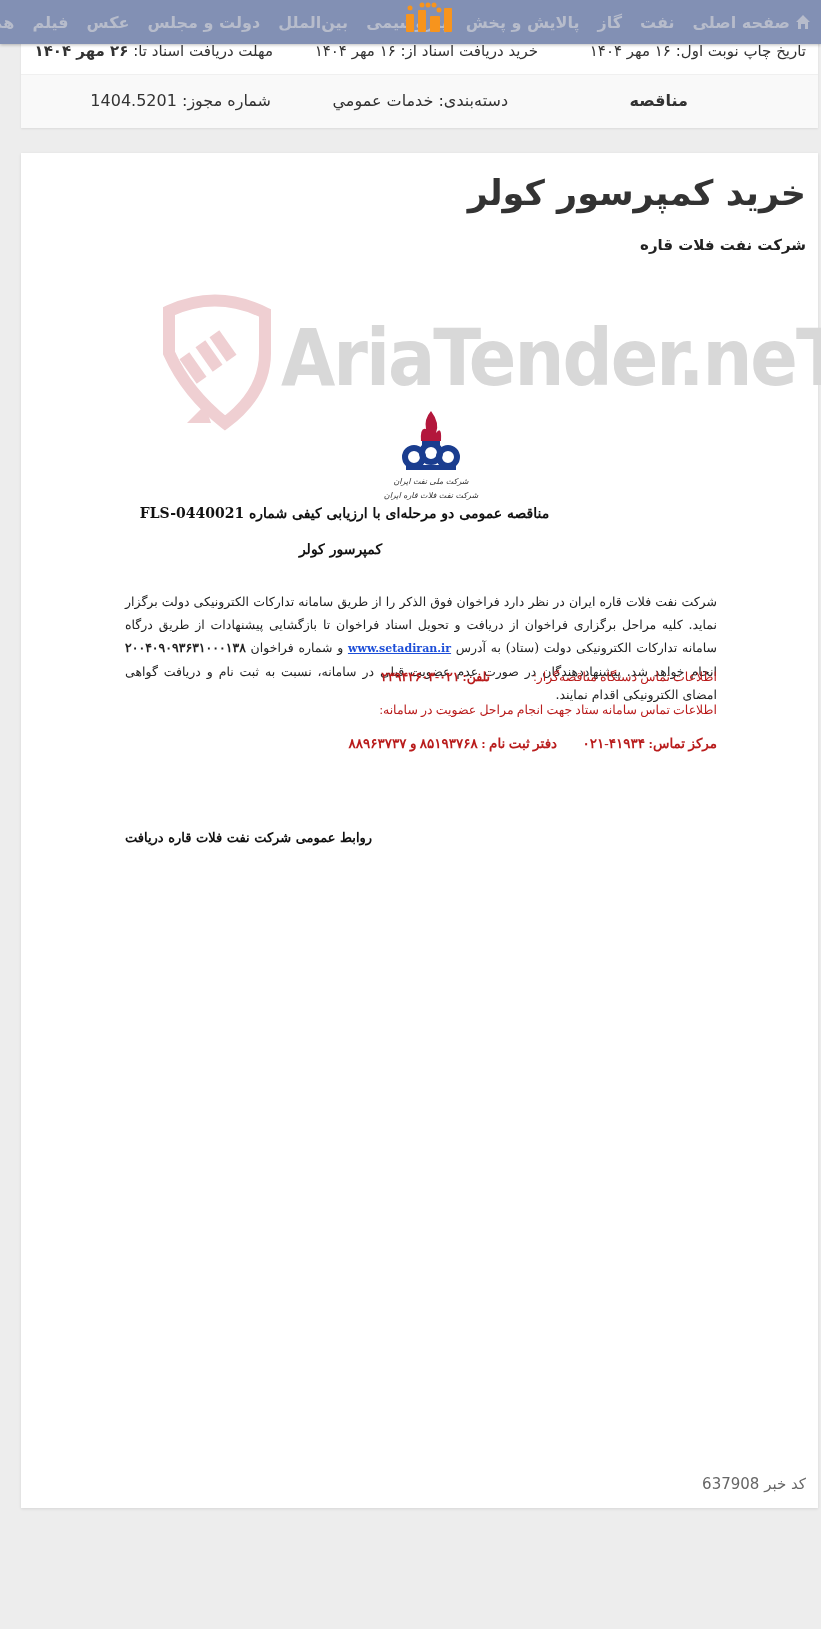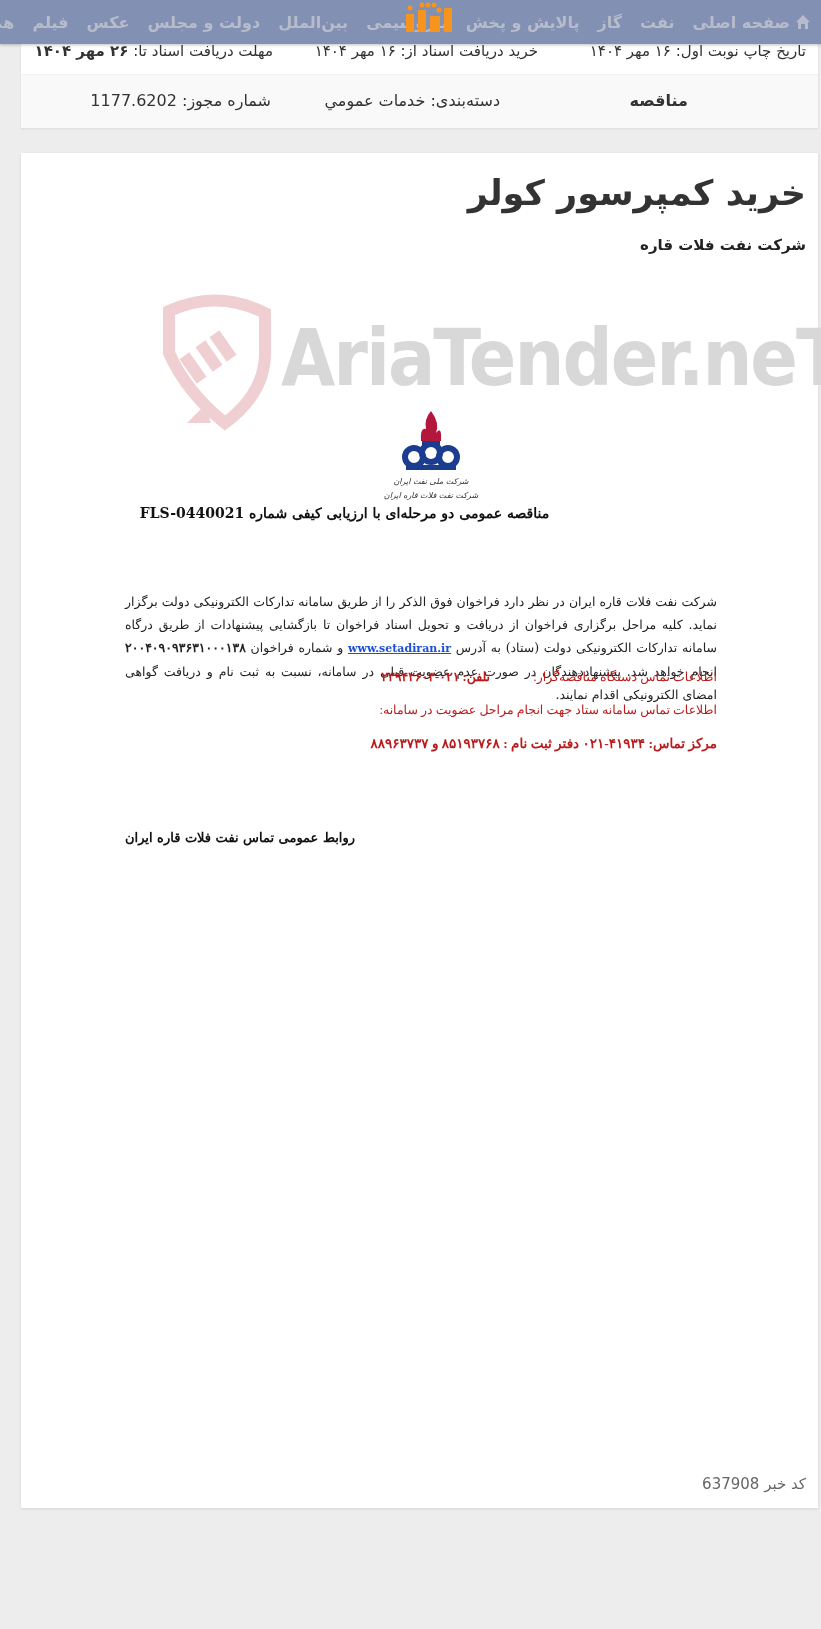--- a/index.html
+++ b/index.html
@@ -162,27 +162,27 @@
       <span style="position:static">خرید دریافت اسناد از:</span>
       <span style="position:static">۱۶ مهر ۱۴۰۴</span>
     </span>
     <span style="right:545px;">
       <span style="position:static">مهلت دریافت اسناد تا:</span>
       <b style="position:static">۲۶ مهر ۱۴۰۴</b>
     </span>
   </div>
   <div class="info-row2">
     <span style="right:130px; font-weight:bold;">مناقصه</span>
-    <span style="right:318px;">
+    <span style="right:310px;">
       <span style="position:static">دسته‌بندی:</span>
       <span style="position:static">خدمات عمومي</span>
     </span>
     <span style="right:547px;">
       <span style="position:static">شماره مجوز:</span>
-      <span style="position:static">1177.6202</span>
+      <span style="position:static">1404.5201</span>
     </span>
   </div>
 </div>
 
 <div class="main-card">
   <h1 class="title">خرید کمپرسور کولر</h1>
   <div class="subtitle">شرکت نفت فلات قاره</div>
 
   <svg class="watermark" viewBox="0 0 630 150">
     <g fill="none" stroke="#efcfd2" stroke-width="12">
@@ -206,34 +206,35 @@
       <circle cx="72" cy="46" r="9"></circle>
     </g>
     <rect x="30" y="54" width="50" height="5" fill="#1a3d8f"></rect>
   </svg>
   <div class="logo-caption">
     <div>شرکت ملی نفت ایران</div>
     <div>شرکت نفت فلات قاره ایران</div>
   </div>
 
   <div class="doc-heading" style="top:352px;">مناقصه عمومی دو مرحله‌ای با ارزیابی کیفی شماره FLS-0440021</div>
+  <div class="doc-heading" style="top:388px; padding-right:8px;">کمپرسور کولر</div>
 
   <div class="doc-body">
     <span>شرکت نفت فلات قاره ایران در نظر دارد فراخوان فوق الذکر را از طریق سامانه تدارکات الکترونیکی دولت برگزار نماید. کلیه مراحل برگزاری فراخوان از دریافت و تحویل اسناد فراخوان تا بازگشایی پیشنهادات از طریق درگاه سامانه تدارکات الکترونیکی دولت (ستاد) به آدرس </span><a>www.setadiran.ir</a><span> و شماره فراخوان </span><b>۲۰۰۴۰۹۰۹۳۶۳۱۰۰۰۱۳۸</b><span> انجام خواهد شد. پیشنهاددهندگان در صورت عدم عضویت قبلی در سامانه، نسبت به ثبت نام و دریافت گواهی امضای الکترونیکی اقدام نمایند.</span>
   </div>
 
   <div class="doc-line" style="top:516px;">
     <span>اطلاعات تماس دستگاه مناقصه‌گزار:</span>
     <b style="margin-right:40px;">تلفن: ۰۲۱-۲۳۹۴۲۶۰۳</b>
   </div>
   <div class="doc-line" style="top:549px;">اطلاعات تماس سامانه ستاد جهت انجام مراحل عضویت در سامانه:</div>
   <div class="doc-line" style="top:582px; font-size:13.5px;">
     <b>مرکز تماس: ۴۱۹۳۴-۰۲۱</b>
-    <b style="">دفتر ثبت نام : ۸۵۱۹۳۷۶۸ و ۸۸۹۶۳۷۳۷</b>
-  </div>
-
-  <div class="signature">روابط عمومی تماس نفت فلات قاره ایران</div>
+    <b style="margin-right:22px;">دفتر ثبت نام : ۸۵۱۹۳۷۶۸ و ۸۸۹۶۳۷۳۷</b>
+  </div>
+
+  <div class="signature">روابط عمومی شرکت نفت فلات قاره دریافت</div>
 
   <div class="news-code">
     <span>کد خبر</span>
     <span>637908</span>
   </div>
 </div>
 
 </body></html>

